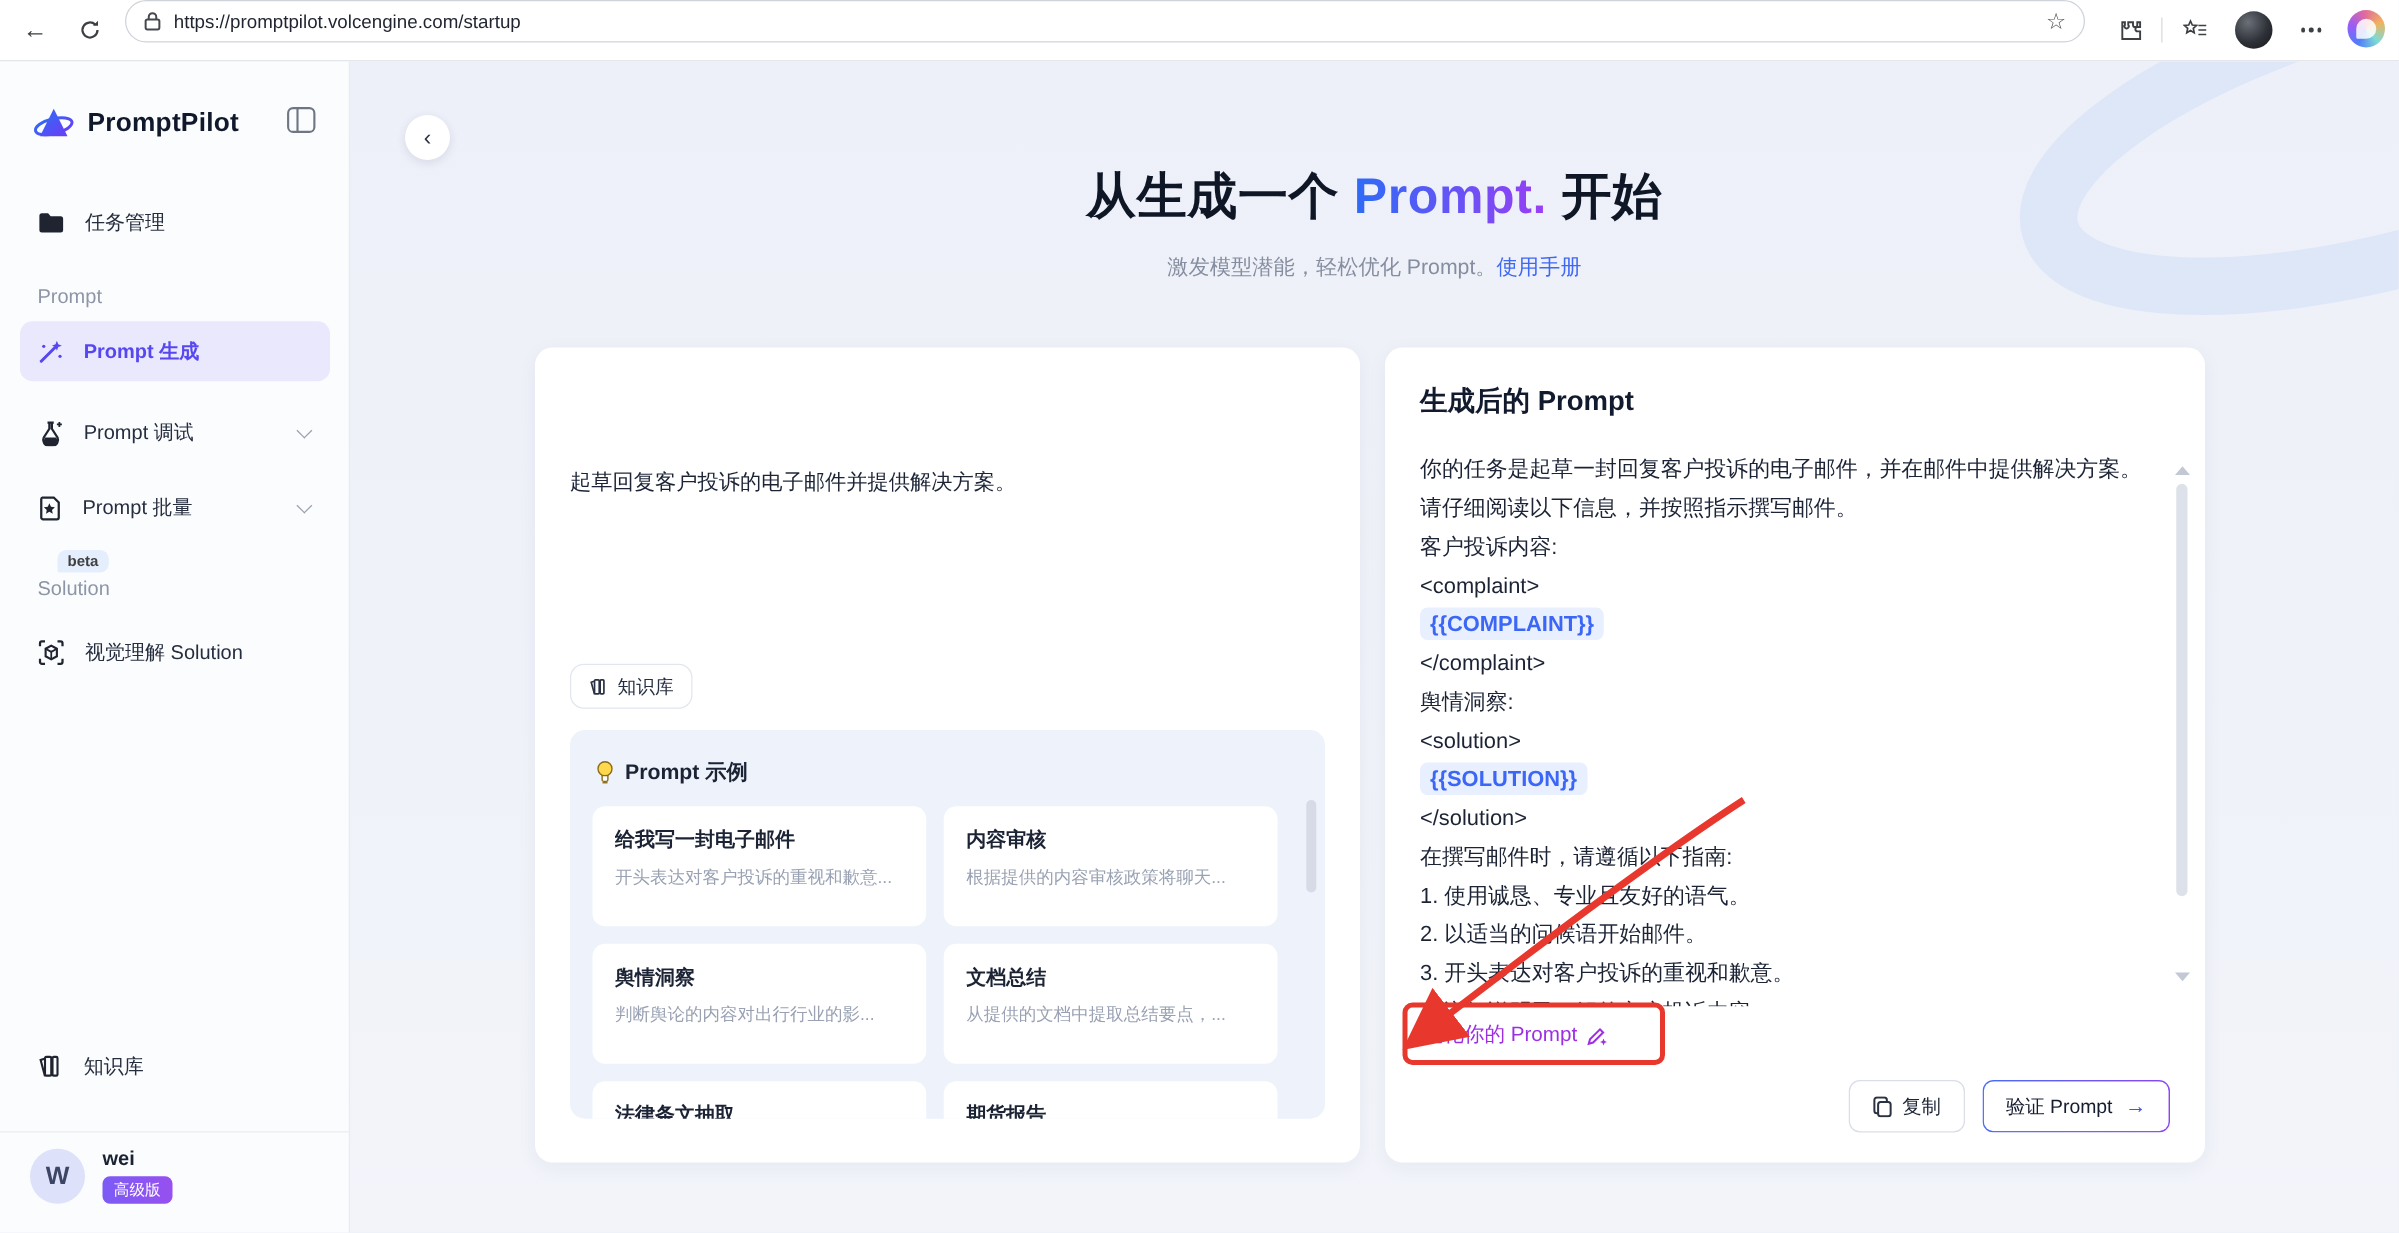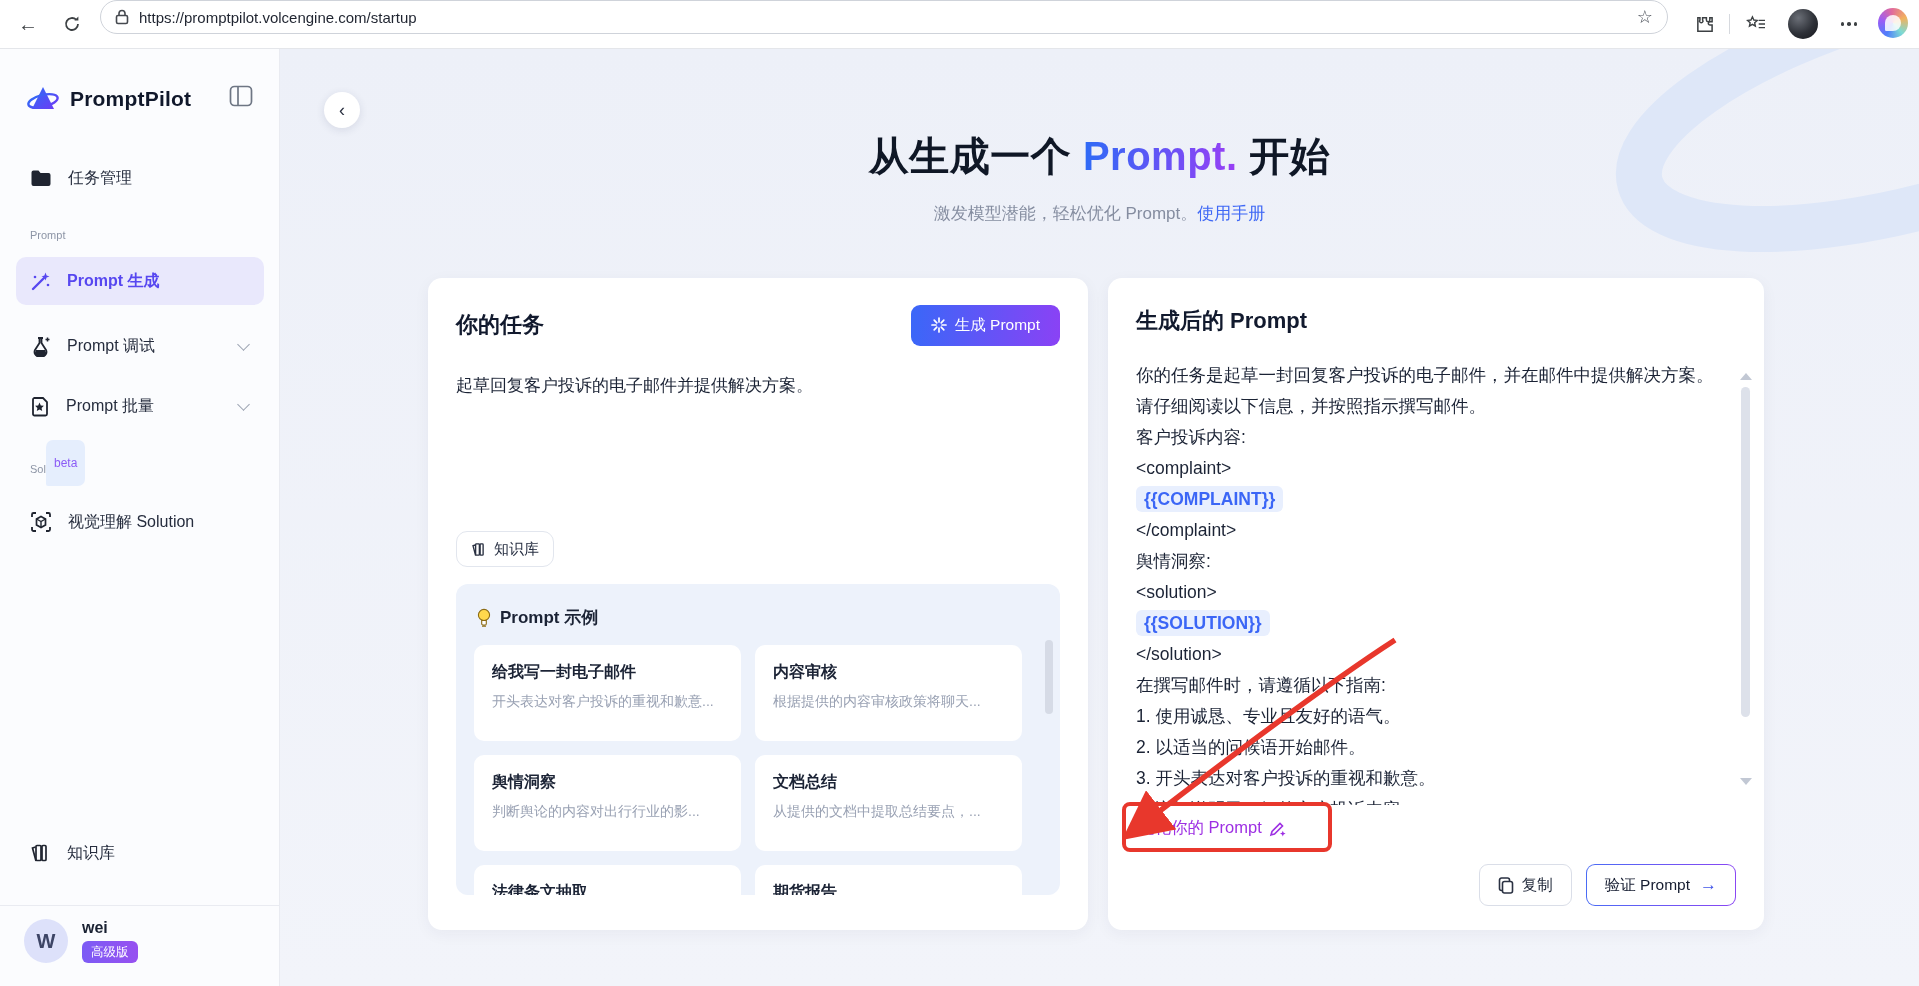--- a/index.html
+++ b/index.html
@@ -30,25 +30,25 @@
   
   .sidebar { position:absolute; left:0; top:49px; width:280px; bottom:0;
     background:#fbfcfe; border-right:1px solid #e9ebf1; z-index:10; }
   .logo-row { position:absolute; left:26px; top:28px; height:44px; display:flex; align-items:center; }
   .logo-name { font-size:21px; font-weight:bold; color:#10182b; margin-left:10px; letter-spacing:.2px; }
   .panel-toggle { position:absolute; right:24px; top:36px; width:26px; height:26px; cursor:pointer; }
   .side-item { position:absolute; left:16px; width:248px; height:42px; border-radius:10px;
     display:flex; align-items:center; padding:0 14px; cursor:pointer; color:#262d3e; font-size:16px; }
   .side-item .lbl { margin-left:16px; }
   .side-item.active { background:#e9e8fc; color:#5747f0; font-weight:bold; }
-  .section-lbl { position:absolute; left:30px; color:#8d95a6; font-size:11px; }
+  .section-lbl { position:absolute; left:30px; color:#8d95a6; font-size:16px; }
   .chev { position:absolute; right:16px; width:9px; height:9px; border-right:1.8px solid #9aa1b0;
     border-bottom:1.8px solid #9aa1b0; transform:rotate(45deg); top:15px; }
-  .beta-badge { position:absolute; left:46px; top:391px; background:#e5eefd; color:#8b5cf6;
-    font-size:12px; padding:16px 8px; border-radius:7px 7px 7px 2px; font-weight:normal; }
+  .beta-badge { position:absolute; left:46px; top:391px; background:#e5eefd; color:#404040;
+    font-size:12px; padding:2px 8px; border-radius:7px 7px 7px 2px; font-weight:bold; }
   .side-divider { position:absolute; left:0; right:0; top:856px; height:1px; background:#e9ebf1; }
   .user-row { position:absolute; left:24px; top:870px; display:flex; align-items:center; cursor:pointer; }
   .user-avatar { width:44px; height:44px; border-radius:50%; background:#dde1fa; color:#3d4566;
     font-size:20px; font-weight:bold; display:flex; align-items:center; justify-content:center; }
   .user-meta { margin-left:14px; }
   .user-name { font-size:16px; font-weight:bold; color:#1a2233; }
   .user-plan { display:inline-block; margin-top:4px; font-size:12.5px; color:#fff; padding:2.5px 9px;
     border-radius:6px; background:linear-gradient(92deg,#7c5bf5,#9750f0); }
 
   
@@ -257,29 +257,20 @@
   </svg>
 
   <div class="back-circle">‹</div>
 
   <div class="hero">
     <div class="hero-title"><span>从生成一个 </span><span class="grad">Prompt.</span><span> 开始</span></div>
     <div class="hero-sub"><span>激发模型潜能，轻松优化 Prompt。</span><a>使用手册</a></div>
   </div>
 
   <div class="card card-task">
-    <div class="card-head">
-      <span class="card-title">你的任务</span>
-      <button class="gen-btn">
-        <svg width="16" height="16" viewBox="0 0 16 16">
-            <path d="M8 1v4M8 11v4M1 8h4M11 8h4M3.2 3.2l2.6 2.6M10.2 10.2l2.6 2.6M12.8 3.2l-2.6 2.6M5.8 10.2l-2.6 2.6" stroke="#fff" stroke-width="1.7" stroke-linecap="round"></path>
-          </svg>
-        <span>生成 Prompt</span>
-      </button>
-    </div>
     <div class="task-text">起草回复客户投诉的电子邮件并提供解决方案。</div>
 
     <div class="kb-chip">
       <svg width="16" height="15" viewBox="0 0 21 20">
           <rect x="6" y="2.5" width="5" height="15" rx="1" fill="none" stroke="#2a3142" stroke-width="1.8"></rect>
           <rect x="12" y="2.5" width="4" height="15" rx="1" fill="none" stroke="#2a3142" stroke-width="1.8"></rect>
           <path d="M5.5 4 2.5 5l3.5 13" fill="none" stroke="#2a3142" stroke-width="1.8"></path>
         </svg>
       <span>知识库</span>
     </div>

